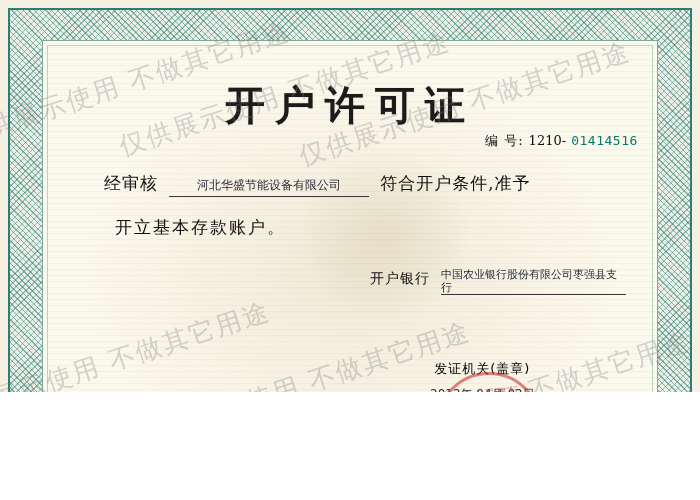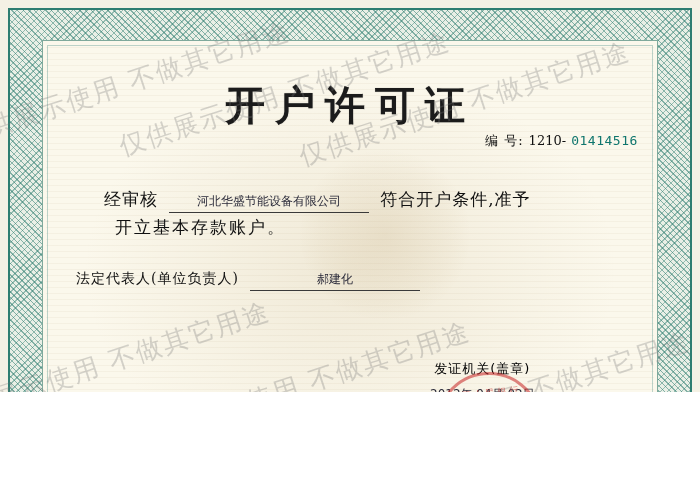--- a/index.html
+++ b/index.html
@@ -132,21 +132,21 @@
   #serial-row .lbl { font-size: 13px; margin-left: 7px; }
   #serial-prefix { font-size: 13px; }
   #serial-red {
     color: #0f766e;
     font-family: "DejaVu Sans Mono", monospace;
     font-size: 13px;
     letter-spacing: 0.5px;
   }
 
   
-  #line1 { left: 104px; top: 188px; width: 520px; }
+  #line1 { left: 104px; top: 172px; width: 520px; }
   #line1 .lbl { font-size: 17px; }
   #company-name {
     width: 200px;
     margin: 0 6px;
     font-size: 12px;
     padding-bottom: 2px;
     vertical-align: baseline;
   }
   #line2 { left: 76px; top: 216px; margin-left: 39px; }
   #line2 .lbl { font-size: 17px; letter-spacing: 2px; }
@@ -278,25 +278,25 @@
   <div class="row" id="line1">
     <span class="lbl">经审核</span>
     <span class="val-hand underline" id="company-name">河北华盛节能设备有限公司</span>
     <span class="lbl">符合开户条件,准予</span>
   </div>
 
   <div class="row" id="line2">
     <span class="lbl">开立基本存款账户。</span>
   </div>
 
-  <div class="row" id="legal-row">
-    <span class="lbl">法定代表人(单位负责人)</span>
-    <span class="val-hand underline" id="legal-rep">郝建化</span>
-  </div>
-
+
+  <div class="row" id="bank-row">
+    <span class="lbl">开户银行</span>
+    <span id="bank-name">中国农业银行股份有限公司枣强县支行</span>
+  </div>
 
 
   <div id="issuer">
     <div class="lbl">发证机关(盖章)</div>
     <div id="issue-date">2012年 04月 02日</div>
   </div>
 
   <div class="seal">
     <div class="seal-top">中国人民银行</div>
     <div class="star">★</div>

